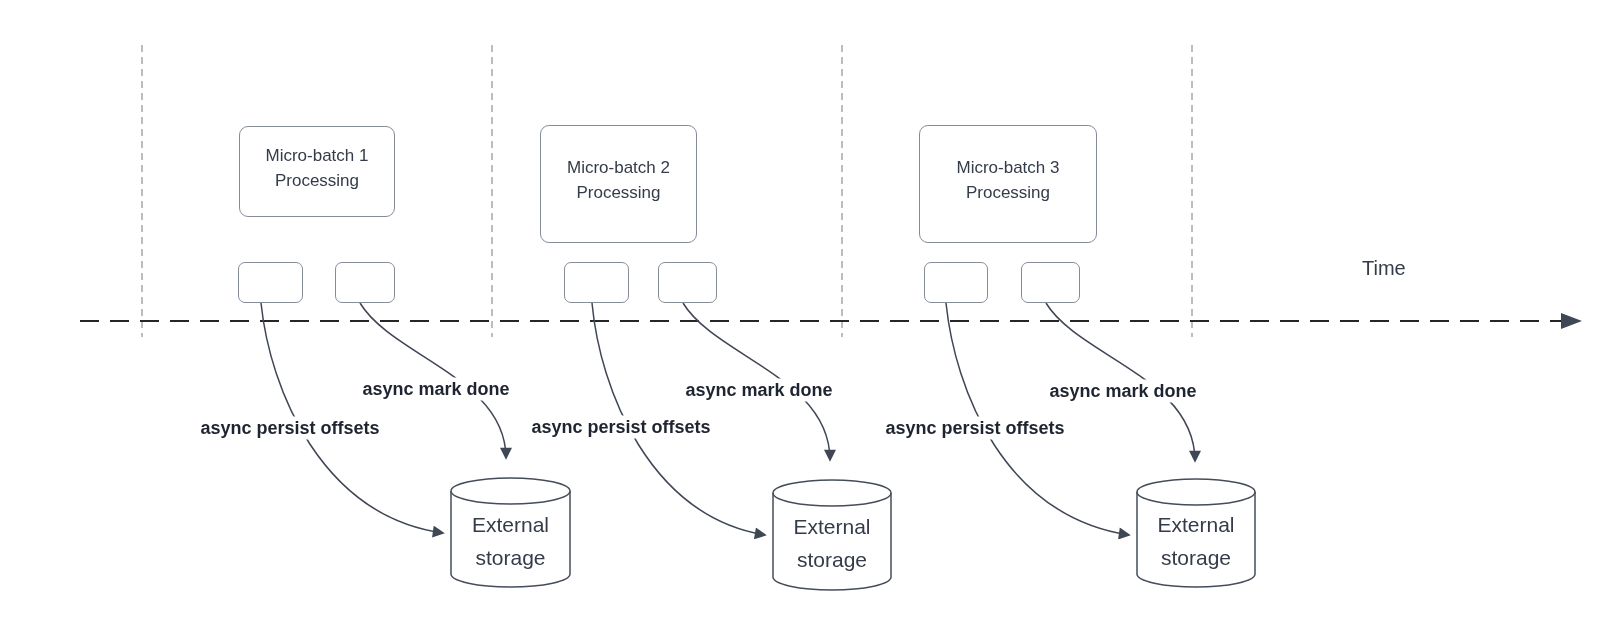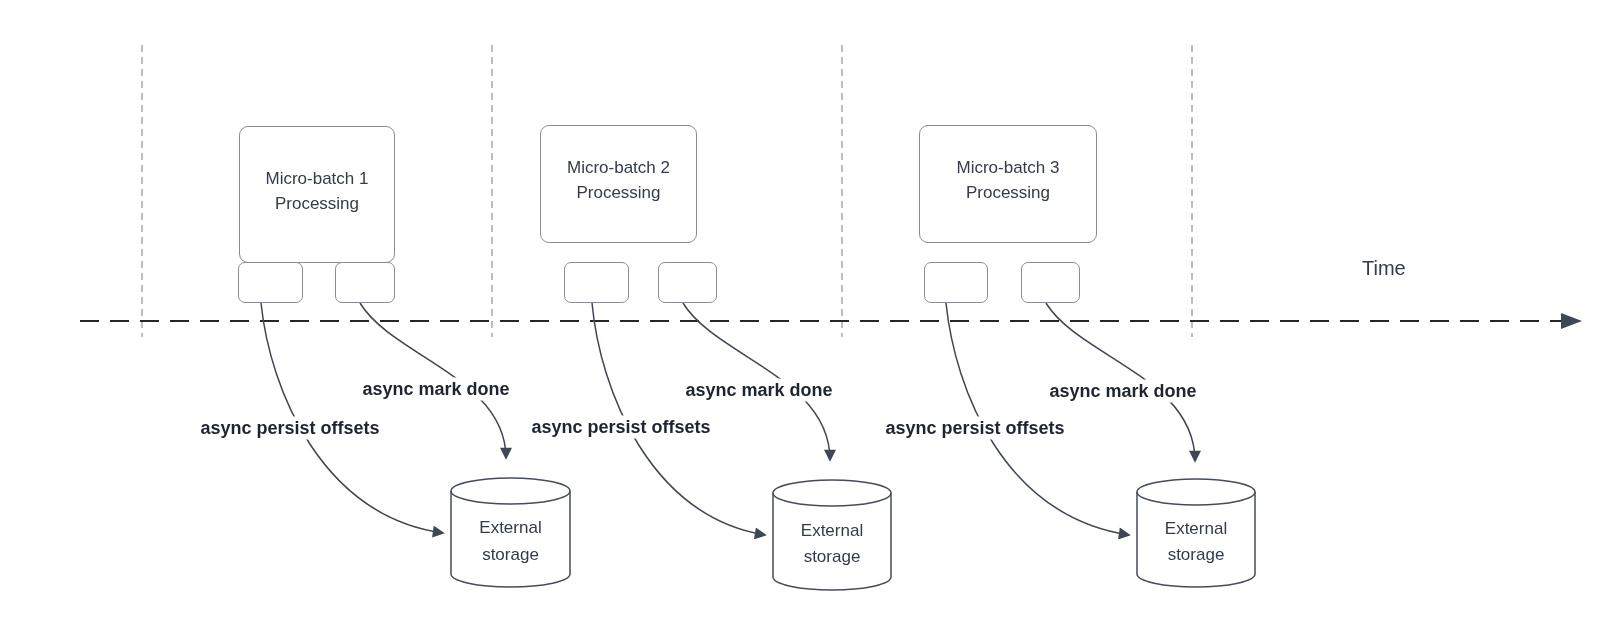--- a/index.html
+++ b/index.html
@@ -35,21 +35,21 @@
     background: #ffffff;
     height: 41px;
   }
   .storage-label {
     position: absolute;
     box-sizing: border-box;
     display: flex;
     align-items: center;
     justify-content: center;
     text-align: center;
-    font-size: 17px;
+    font-size: 21px;
     line-height: 1.55;
     color: #343b49;
     padding-top: 18px;
   }
   .arrow-label {
     position: absolute;
     transform: translate(-50%, -50%);
     background: #ffffff;
     font-size: 18px;
     font-weight: 700;
@@ -100,21 +100,21 @@
     <g>
       <path d="M773,493 a59,13 0 0 1 118,0 l0,84 a59,13 0 0 1 -118,0 z" fill="#ffffff" stroke="#464d5a" stroke-width="1.5"></path>
       <path d="M773,493 a59,13 0 0 0 118,0" fill="none" stroke="#464d5a" stroke-width="1.5"></path>
     </g>
     <g>
       <path d="M1137,492 a59,13 0 0 1 118,0 l0,82 a59,13 0 0 1 -118,0 z" fill="#ffffff" stroke="#464d5a" stroke-width="1.5"></path>
       <path d="M1137,492 a59,13 0 0 0 118,0" fill="none" stroke="#464d5a" stroke-width="1.5"></path>
     </g>
   </svg>
 
-  <div class="proc-box" style="left:239px; top:126px; width:156px; height:137px;">
+  <div class="proc-box" style="left:239px; top:126px; width:156px; height:91px;">
     <span>Micro-batch 1 Processing</span>
   </div>
   <div class="mini-box" style="left:238px; top:262px; width:65px;"></div>
   <div class="mini-box" style="left:335px; top:262px; width:60px;"></div>
   <div class="arrow-label" style="left:290px; top:428px;">async persist offsets</div>
   <div class="arrow-label" style="left:436px; top:389px;">async mark done</div>
   <div class="storage-label" style="left:451px; top:478px; width:119px; height:109px;">External storage</div>
 
   <div class="proc-box" style="left:540px; top:125px; width:157px; height:118px;">
     <span>Micro-batch 2 Processing</span>

